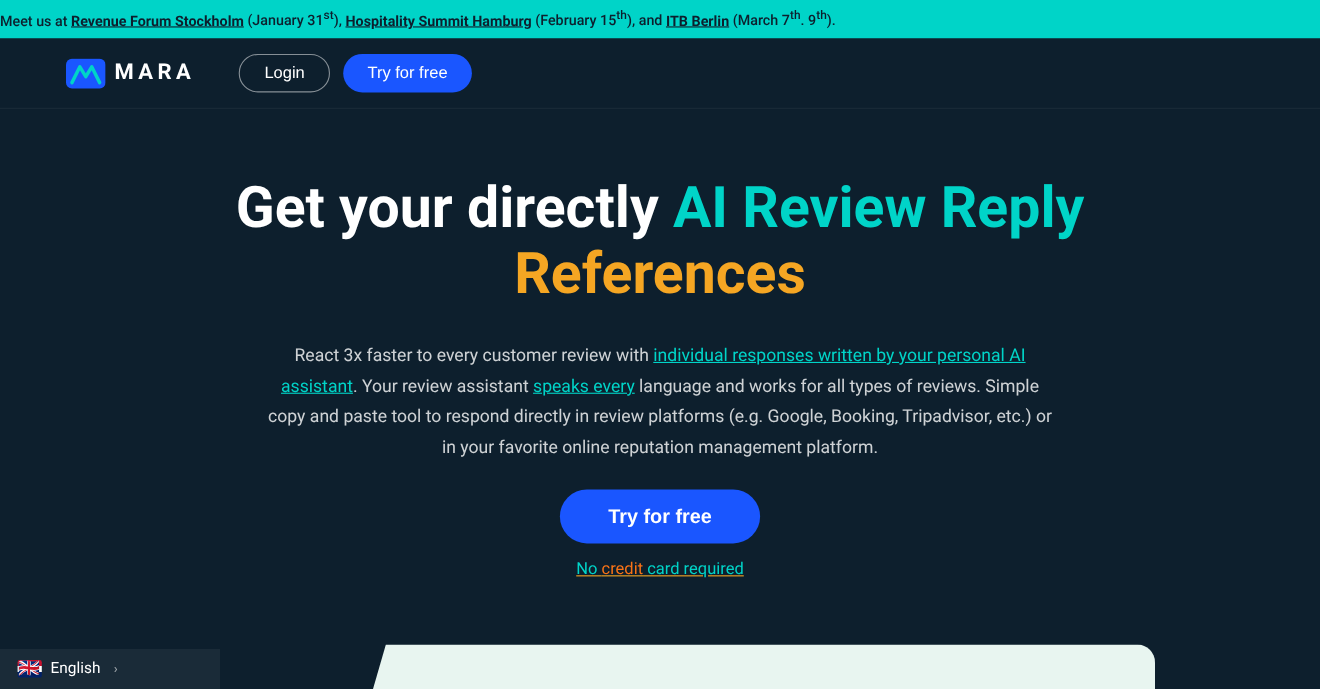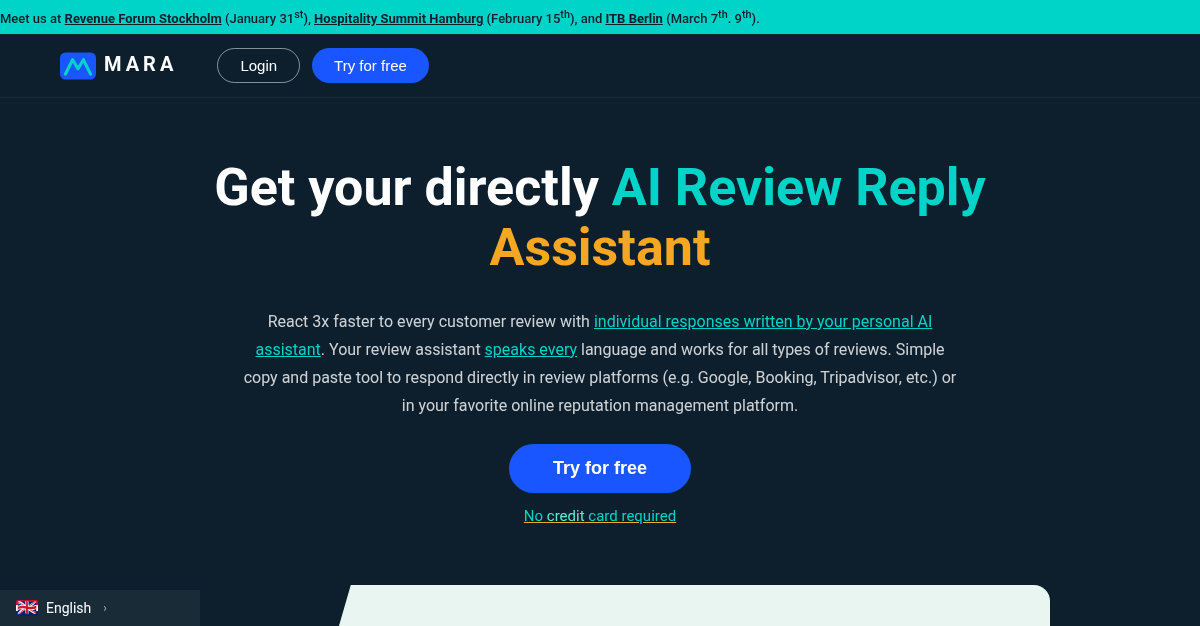--- a/index.html
+++ b/index.html
@@ -126,21 +126,21 @@
       font-size: 18px;
       font-weight: 600;
       cursor: pointer;
     }
     .no-credit {
       color: #00d4c8;
       font-size: 15px;
       text-decoration: underline;
       text-decoration-color: #f5a623;
     }
-    .no-credit .credit-word { color: #5eead4; }
+    .no-credit .credit-word { color: #f97316; }
 
     
     .demo-area {
       position: relative;
       margin: 20px auto 0;
       width: 900px;
       height: 220px;
     }
     
     .demo-bg-card {
@@ -208,21 +208,21 @@
     <span class="logo-text">MARA</span>
   </a>
   <div class="nav-actions">
     <button class="btn-login">Login</button>
     <button class="btn-try">Try for free</button>
   </div>
 </nav>
 
 <section class="hero">
   <h1 class="hero-title">
-    <span>Get your directly </span><span class="ai">AI Review Reply</span><span class="assistant"> Assistant</span>
+    <span>Get your directly </span><span class="ai">AI Review Reply</span><span class="assistant"> References</span>
   </h1>
 
   <div class="hero-body">
     <p>
       React 3x faster to every customer review with <a href="#" class="highlight-teal">individual responses written by your personal AI assistant</a>. Your review assistant <a href="#" class="highlight-teal">speaks every</a> language and works for all types of reviews. Simple copy and paste tool to respond directly in review platforms (e.g. Google, Booking, Tripadvisor, etc.) or in your favorite online reputation management platform.
     </p>
   </div>
 
   <div class="hero-cta-area">
     <button class="btn-try-large">Try for free</button>

